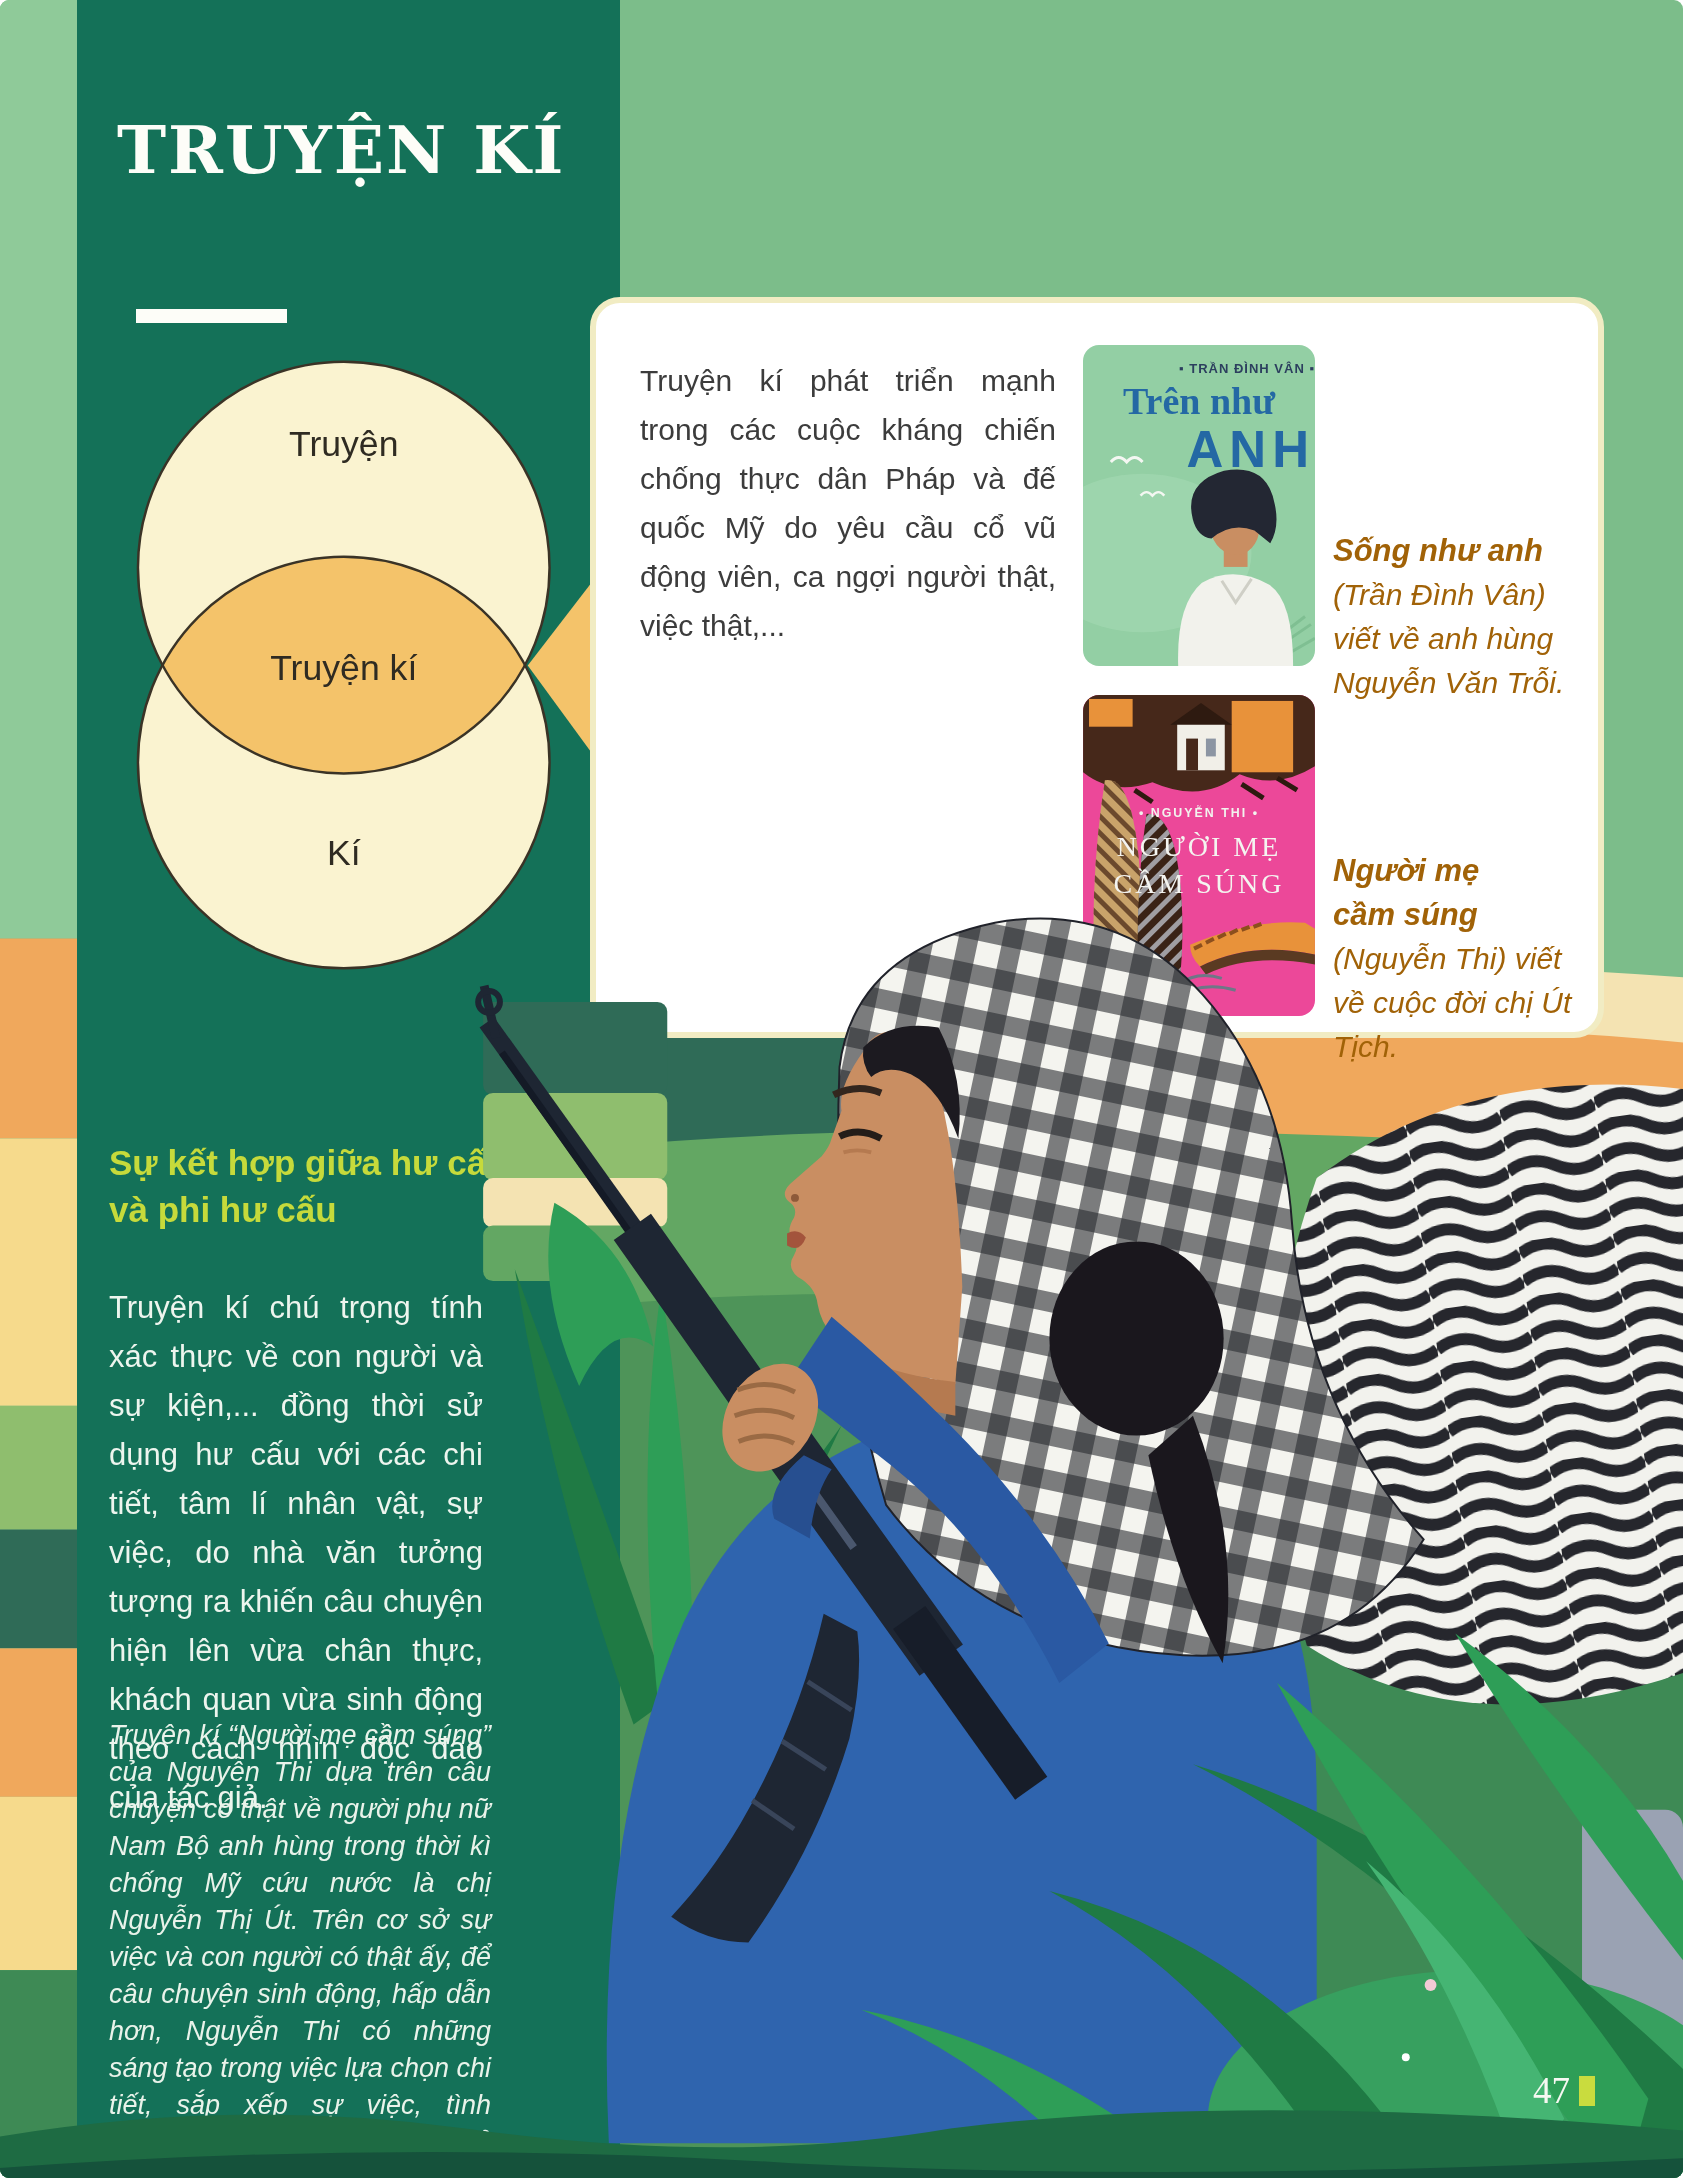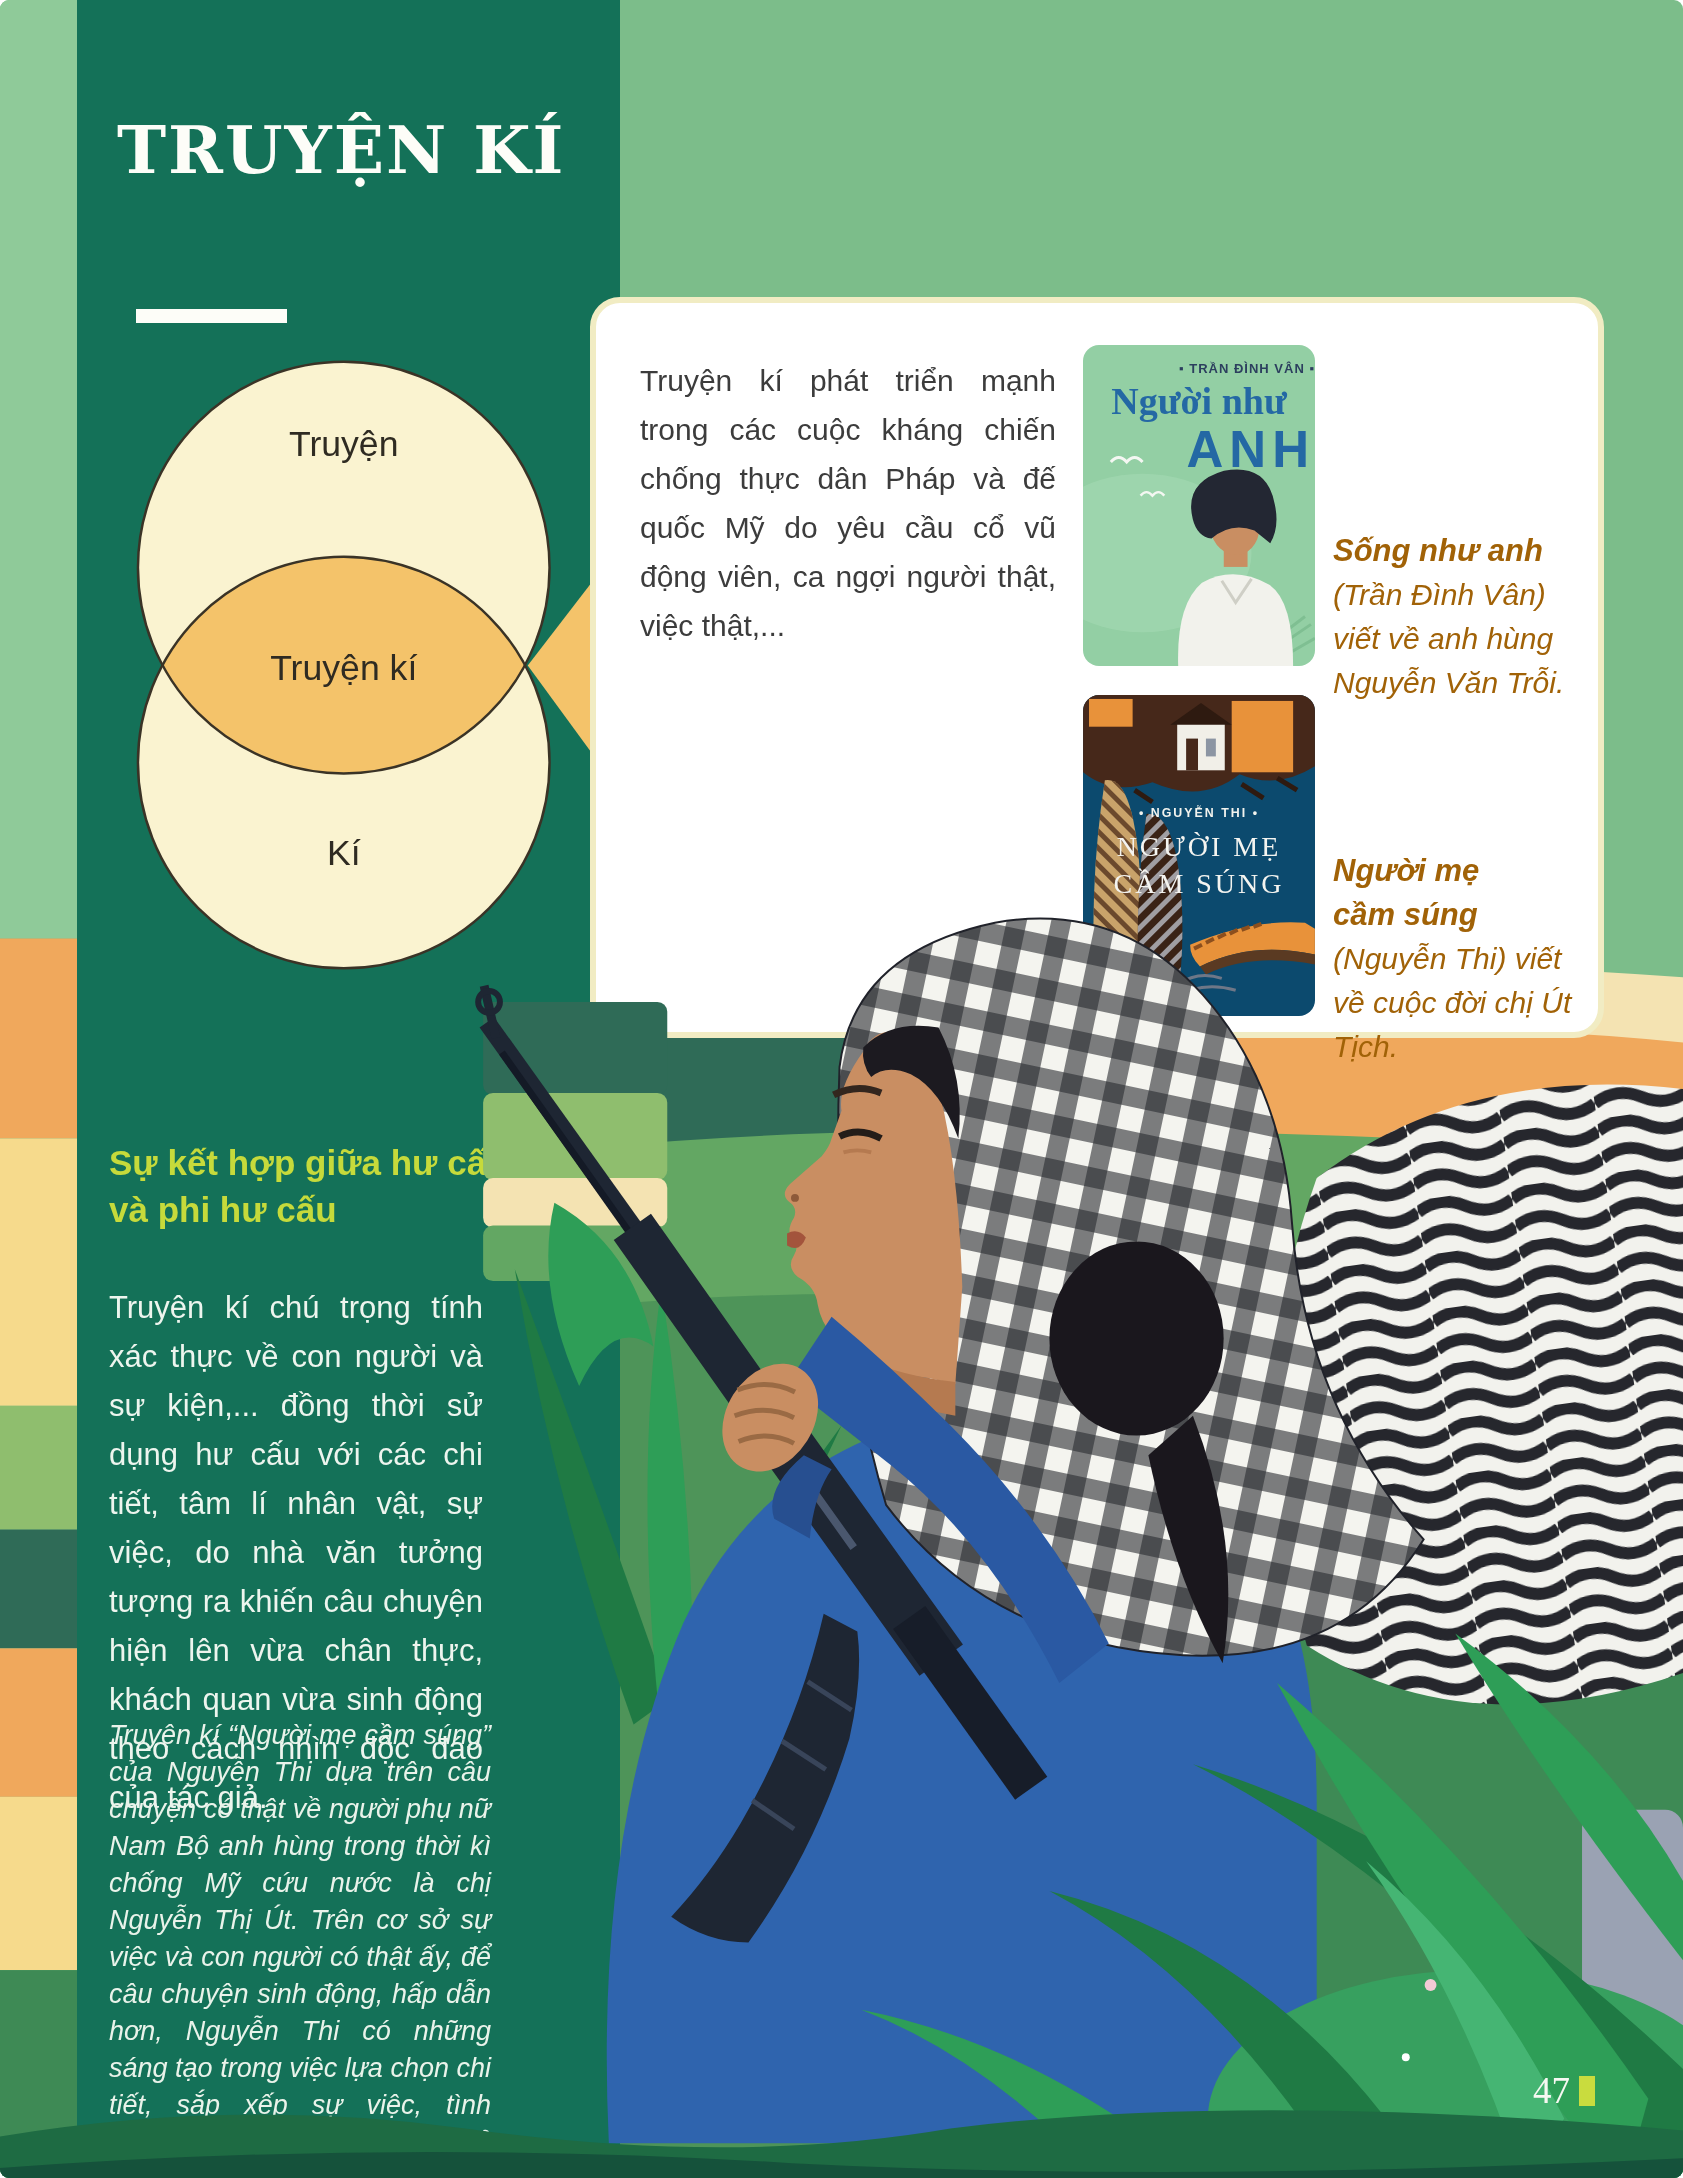--- a/index.html
+++ b/index.html
@@ -25,21 +25,21 @@
   
   .def-box{position:absolute;left:590px;top:297px;width:1014px;height:741px;box-sizing:border-box;
       background:#FFFFFF;border:6px solid #F1ECC3;border-radius:30px;z-index:3;}
   .def-text{position:absolute;left:44px;top:53px;width:416px;font-size:30px;line-height:49px;
       color:#3C3C3C;text-align:justify;}
   .def-text p{margin:0;}
   .def-text p + p{margin-top:49px;}
 
   .cover{position:absolute;width:232px;height:321px;border-radius:16px;overflow:hidden;}
   .cover1{left:487px;top:42px;background:#93CFA4;}
-  .cover2{left:487px;top:392px;background:#0c4a6e;}
+  .cover2{left:487px;top:392px;background:#ec4899;}
   .cover .art{position:absolute;left:0;top:0;}
   .c1-author{position:absolute;left:0;top:16px;width:100%;text-align:right;font-size:13px;font-weight:bold;
       letter-spacing:1px;color:#2C3F5E;}
   .c1-t1{position:absolute;left:0;top:34px;width:100%;text-align:center;
       font-family:"Liberation Serif","DejaVu Serif",serif;font-weight:bold;font-size:38px;color:#2468A4;}
   .c1-t2{position:absolute;left:0;top:75px;width:100%;text-align:right;font-weight:bold;font-size:51px;
       letter-spacing:6px;color:#2468A4;}
   .c2-author{position:absolute;left:0;top:111px;width:100%;text-align:center;font-size:12.4px;font-weight:bold;
       letter-spacing:2px;color:#F2F3EE;}
   .c2-title{position:absolute;left:0;top:133px;width:100%;text-align:center;
@@ -131,21 +131,21 @@
           <path d="M96,324 Q94,262 120,240 Q152,222 188,242 Q212,258 212,324 Z" fill="#F2F2EC"></path>
           <path d="M140,238 L154,260 L170,236" stroke="#CFCFC6" stroke-width="3" fill="none"></path>
           <rect x="142" y="202" width="24" height="22" fill="#C98E62"></rect>
           <g transform="rotate(-8 153 182)">
             <ellipse cx="153" cy="182" rx="25" ry="30" fill="#C98E62"></ellipse>
             <path d="M112,170 Q108,132 150,126 Q194,124 196,166 Q198,190 186,205 L172,190 Q150,178 128,192 Q114,188 112,170 Z" fill="#232733"></path>
           </g>
         </g>
       </svg>
       <div class="c1-author">▪ TRẦN ĐÌNH VÂN ▪</div>
-      <div class="c1-t1">Người như</div>
+      <div class="c1-t1">Trên như</div>
       <div class="c1-t2">ANH</div>
     </div>
     <p class="cap cap1"><b>Sống như anh</b><span>(Trần Đình Vân) viết về anh hùng Nguyễn Văn Trỗi.</span></p>
 
     <div class="cover cover2">
       <svg class="art" width="232" height="321" viewBox="0 0 234 324">
         <defs>
           <pattern id="chev1" width="18" height="12" patternUnits="userSpaceOnUse" patternTransform="rotate(45)">
             <rect width="18" height="5" fill="#5A3A22" opacity="0.85"></rect>
           </pattern>

